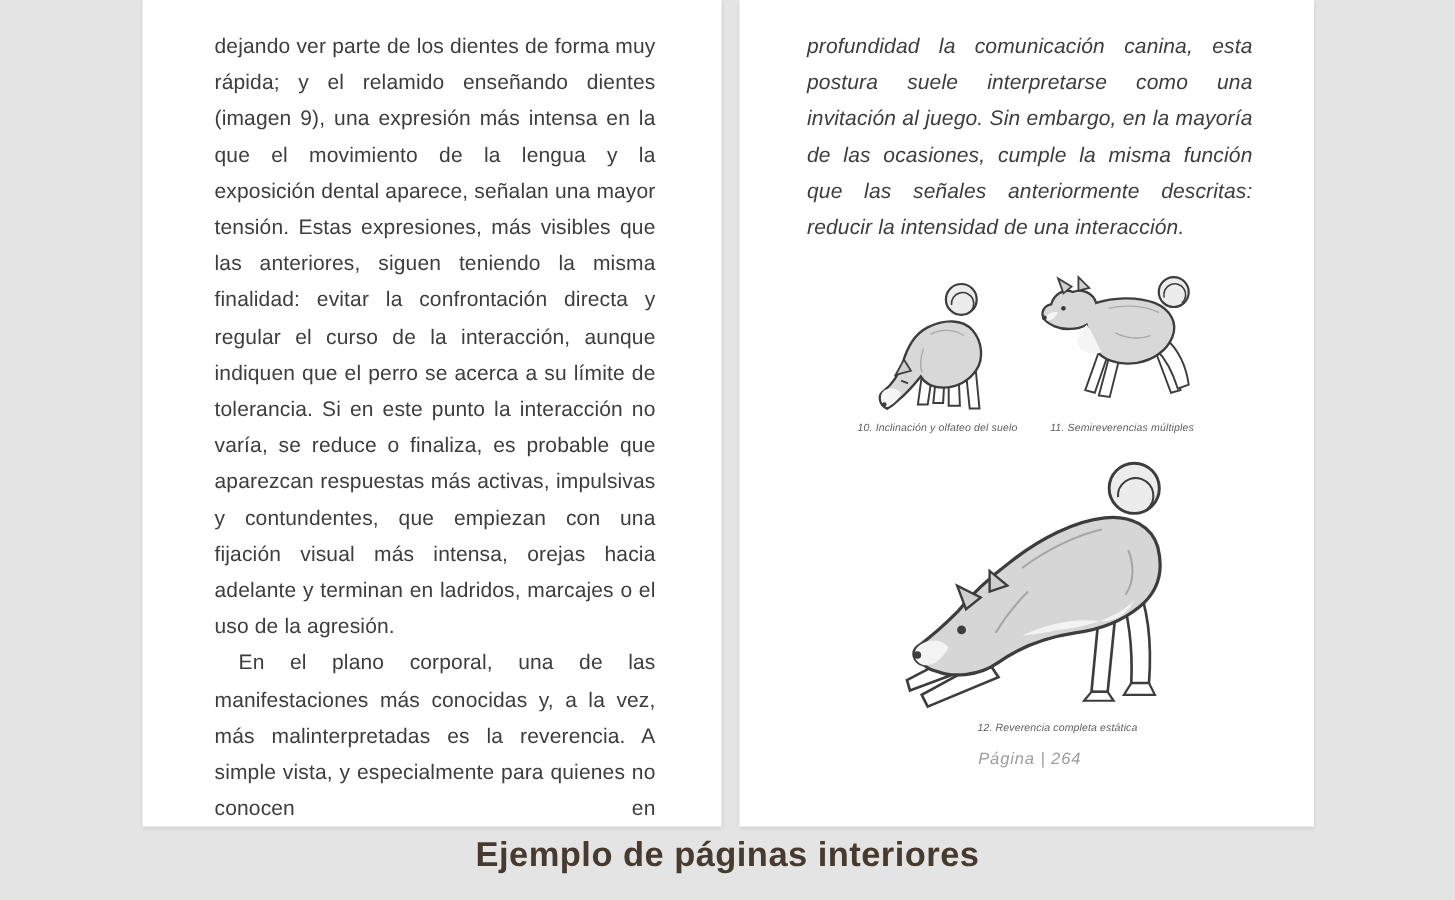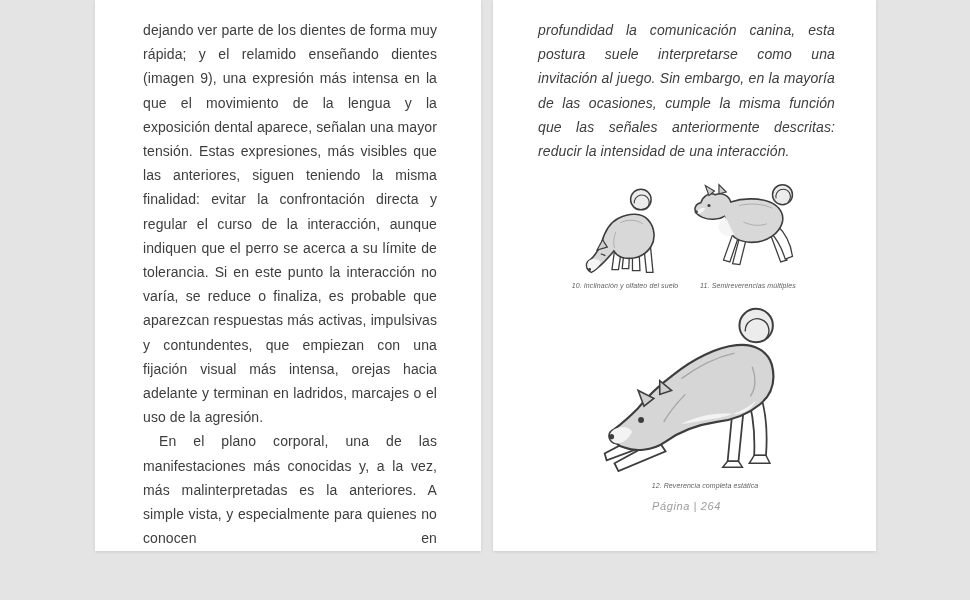--- a/index.html
+++ b/index.html
@@ -53,21 +53,21 @@
   }
 </style>
 </head>
 <body>
 
 <div class="stage">
 
   <div class="page page-left">
     <div class="text-col">
       <p>dejando ver parte de los dientes de forma muy rápida; y el relamido enseñando dientes (imagen 9), una expresión más intensa en la que el movimiento de la lengua y la exposición dental aparece, señalan una mayor tensión. Estas expresiones, más visibles que las anteriores, siguen teniendo la misma finalidad: evitar la confrontación directa y regular el curso de la interacción, aunque indiquen que el perro se acerca a su límite de tolerancia. Si en este punto la interacción no varía, se reduce o finaliza, es probable que aparezcan respuestas más activas, impulsivas y contundentes, que empiezan con una fijación visual más intensa, orejas hacia adelante y terminan en ladridos, marcajes o el uso de la agresión.</p>
-      <p class="indent continues">En el plano corporal, una de las manifestaciones más conocidas y, a la vez, más malinterpretadas es la anteriores. A simple vista, y especialmente para quienes no conocen en</p>
+      <p class="indent continues">En el plano corporal, una de las manifestaciones más conocidas y, a la vez, más malinterpretadas es la reverencia. A simple vista, y especialmente para quienes no conocen en</p>
     </div>
   </div>
 
   <div class="page page-right">
     <div class="text-col">
       <p>profundidad la comunicación canina, esta postura suele interpretarse como una invitación al juego. Sin embargo, en la mayoría de las ocasiones, cumple la misma función que las señales anteriormente descritas: reducir la intensidad de una interacción.</p>
     </div>
 
     <figure class="fig-10">
       <svg width="100" height="98" viewBox="0 0 100 105">
@@ -125,14 +125,15 @@
         <circle cx="25" cy="143" r="2.6" fill="#3d3d3d"></circle>
         <path d="M96,130 C112,122 132,118 148,120 C160,121 168,114 172,106 C160,118 140,124 120,126 C112,128 103,129 96,130 Z" fill="#f3f3f3"></path>
         <path d="M96,84 C112,72 132,62 150,58 M100,100 C92,108 84,118 78,128 M168,72 C172,82 172,94 166,102" stroke="#a6a6a6" stroke-width="1.4" fill="none"></path>
       </svg>
       <figcaption>12. Reverencia completa estática</figcaption>
     </figure>
 
     <div class="page-footer">Página | 264</div>
   </div>
 
+  <div class="spread-caption">Ejemplo de páginas interiores</div>
 
 </div>
 
 </body></html>

